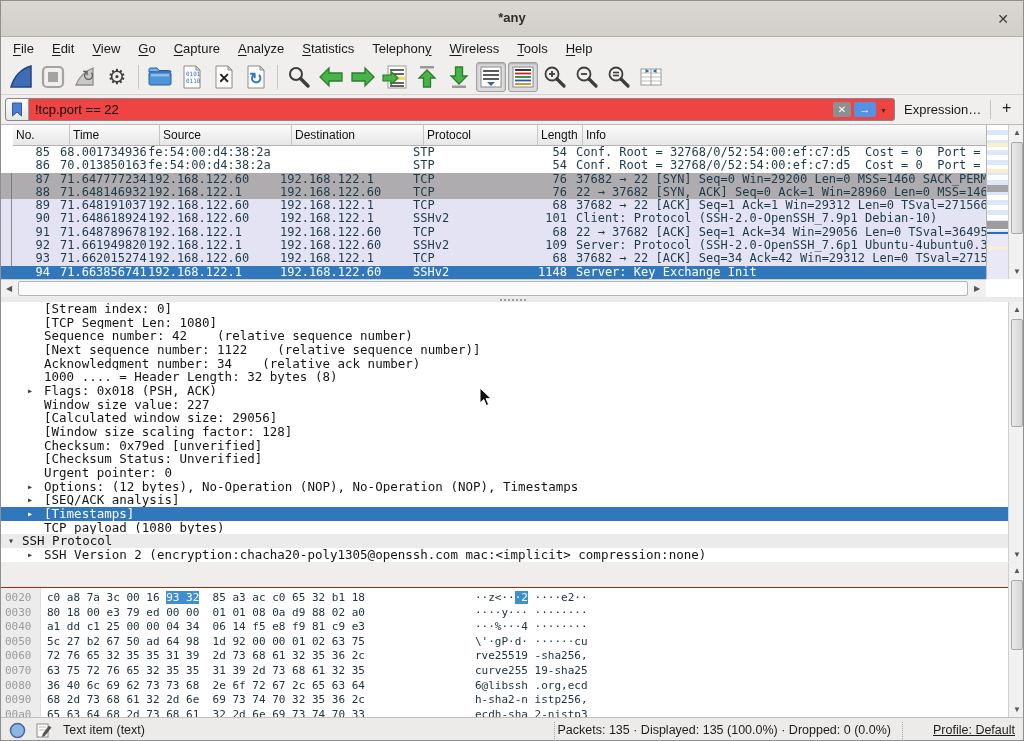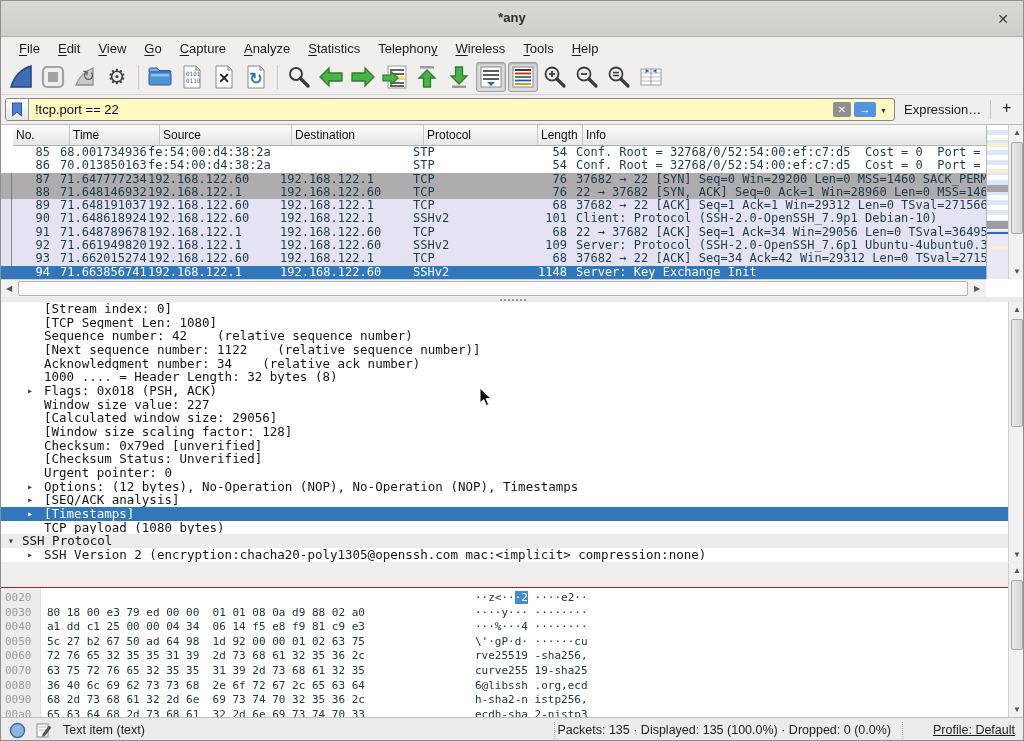--- a/index.html
+++ b/index.html
@@ -8,35 +8,35 @@
        font-family:"Liberation Sans",sans-serif;border:1px solid #8f8f8f;}
   
   .titlebar{position:absolute;left:0;top:0;width:100%;height:36px;
             background:linear-gradient(#dbd7d3,#d2cec9);border-bottom:1px solid #b4b0ab;}
   .title{position:absolute;left:0;right:0;top:9px;text-align:center;font-weight:bold;
          font-size:13px;color:#2d2d2d;}
   .winclose{position:absolute;right:10px;top:8px;width:20px;height:20px;text-align:center;
             line-height:20px;font-size:14px;color:#3a3a3a;cursor:default;}
   
   .menubar{position:absolute;left:0;top:36px;width:100%;height:22px;background:#f0efed;
-           display:flex;align-items:center;padding-left:9px;font-size:13px;color:#1a1a1a;}
+           display:flex;align-items:center;padding-left:3px;font-size:13px;color:#1a1a1a;}
   .menu-item{padding:2px 9px;white-space:nowrap;}
   .accel{text-decoration:underline;text-underline-offset:2px;}
   
   .toolbar{position:absolute;left:0;top:58px;width:100%;height:36px;background:#f0efed;
            border-bottom:1px solid #d5d3d0;display:flex;align-items:center;padding-left:4px;}
   .tbtn{width:30px;height:30px;margin:0 1px;display:flex;align-items:center;justify-content:center;
         border:1px solid transparent;border-radius:3px;flex:0 0 auto;}
   .tbtn.pressed{background:#dcdcdc;border-color:#a2a2a2;box-shadow:inset 0 1px 2px rgba(0,0,0,.25);}
   .tsep{width:1px;height:24px;background:#c9c7c4;margin:0 5px;flex:0 0 auto;}
   
   .filterbar{position:absolute;left:0;top:94px;width:100%;height:30px;background:#f0efed;
              border-bottom:1px solid #bdbbb8;}
   .fwrap{position:absolute;left:4px;top:3px;width:890px;height:23px;border:1px solid #878787;
-         border-radius:3px;background:#fef9c3;display:flex;align-items:center;overflow:hidden;}
+         border-radius:3px;background:#ef4444;display:flex;align-items:center;overflow:hidden;}
   .fbookmark{width:23px;height:100%;background:linear-gradient(#fcfcfc,#e6e6e6);
              border-right:1px solid #9a9a9a;display:flex;align-items:center;justify-content:center;flex:0 0 auto;}
   .ftext{flex:1;padding-left:6px;font-size:13px;color:#0d0d0d;white-space:pre;overflow:hidden;}
   .fclear{width:18px;height:15px;background:#8f8f8f;border-radius:2px;color:#fff;font-size:10px;
           line-height:15px;text-align:center;margin-right:3px;flex:0 0 auto;}
   .fapply{width:22px;height:15px;background:#5493e4;border-radius:2px;color:#fff;font-weight:bold;
           font-size:11px;line-height:15px;text-align:center;flex:0 0 auto;}
   .fcaret{font-size:7px;color:#333;padding:2px 7px 0 4px;flex:0 0 auto;}
   .fexpr{position:absolute;left:903px;top:7px;font-size:13px;color:#1a1a1a;}
   .fsep{position:absolute;left:989px;top:5px;width:1px;height:19px;background:#c6c4c1;}
@@ -379,21 +379,21 @@
 
   <div class="vsb" style="left:1007px;top:301px;height:260px;">
     <div class="arr" style="top:0;">▲</div>
     <div class="thumb" style="top:17px;height:108px;"></div>
     <div class="arr" style="bottom:0;">▼</div>
   </div>
 
   <div class="hpane">
     <div class="hoffbg"></div>
     <div class="hrows">
-      <div class="hrow"><span class="hoff">0020</span><span class="hascii"><span>··z&lt;··</span><span class="hl">·2</span><span> ····e2··</span></span></div>
+      <div class="hrow"><span class="hoff">0020</span><span class="hhex"><span>c0 a8 7a 3c 00 16 </span><span class="hl">93 32</span><span>  85 a3 ac c0 65 32 b1 18</span></span><span class="hascii"><span>··z&lt;··</span><span class="hl">·2</span><span> ····e2··</span></span></div>
       <div class="hrow"><span class="hoff">0030</span><span class="hhex">80 18 00 e3 79 ed 00 00  01 01 08 0a d9 88 02 a0</span><span class="hascii">····y··· ········</span></div>
       <div class="hrow"><span class="hoff">0040</span><span class="hhex">a1 dd c1 25 00 00 04 34  06 14 f5 e8 f9 81 c9 e3</span><span class="hascii">···%···4 ········</span></div>
       <div class="hrow"><span class="hoff">0050</span><span class="hhex">5c 27 b2 67 50 ad 64 98  1d 92 00 00 01 02 63 75</span><span class="hascii">\'·gP·d· ······cu</span></div>
       <div class="hrow"><span class="hoff">0060</span><span class="hhex">72 76 65 32 35 35 31 39  2d 73 68 61 32 35 36 2c</span><span class="hascii">rve25519 -sha256,</span></div>
       <div class="hrow"><span class="hoff">0070</span><span class="hhex">63 75 72 76 65 32 35 35  31 39 2d 73 68 61 32 35</span><span class="hascii">curve255 19-sha25</span></div>
       <div class="hrow"><span class="hoff">0080</span><span class="hhex">36 40 6c 69 62 73 73 68  2e 6f 72 67 2c 65 63 64</span><span class="hascii">6@libssh .org,ecd</span></div>
       <div class="hrow"><span class="hoff">0090</span><span class="hhex">68 2d 73 68 61 32 2d 6e  69 73 74 70 32 35 36 2c</span><span class="hascii">h-sha2-n istp256,</span></div>
       <div class="hrow"><span class="hoff">00a0</span><span class="hhex">65 63 64 68 2d 73 68 61  32 2d 6e 69 73 74 70 33</span><span class="hascii">ecdh-sha 2-nistp3</span></div>
       <div class="hrow"><span class="hoff">00b0</span><span class="hhex">38 34 2c 65 63 64 68 2d  73 68 61 32 2d 6e 69 73</span><span class="hascii">84,ecdh- sha2-nis</span></div>
     </div>

